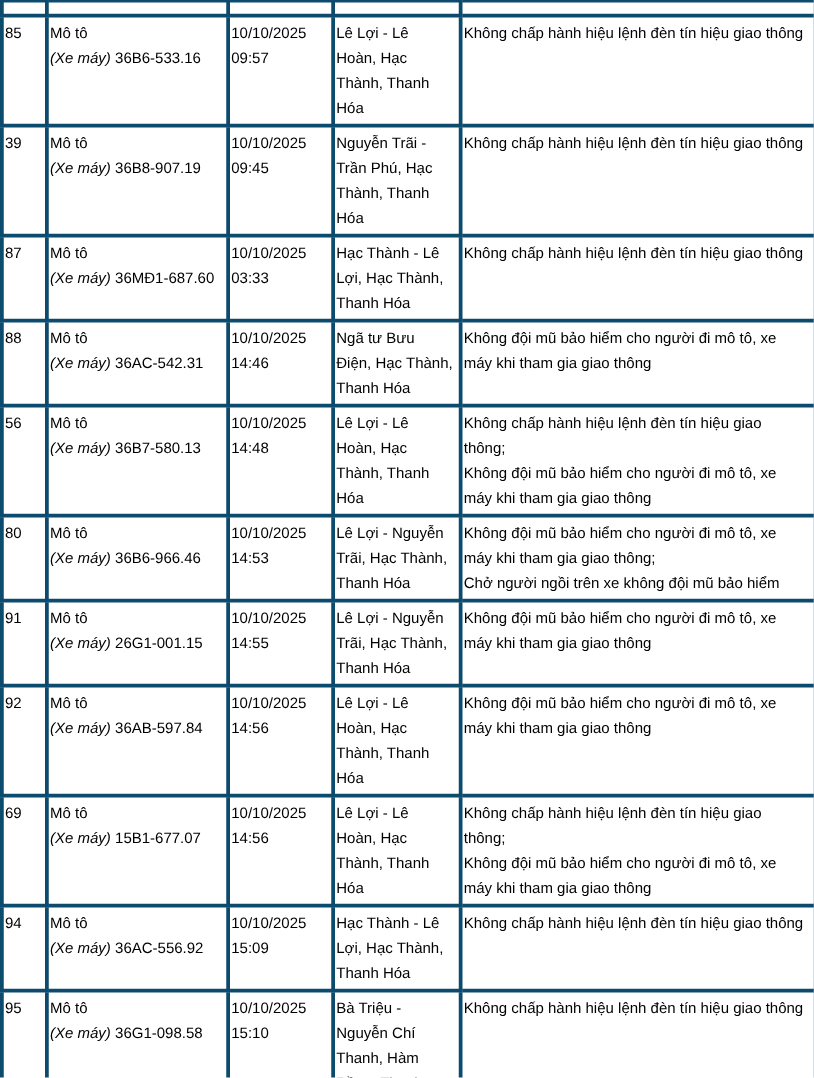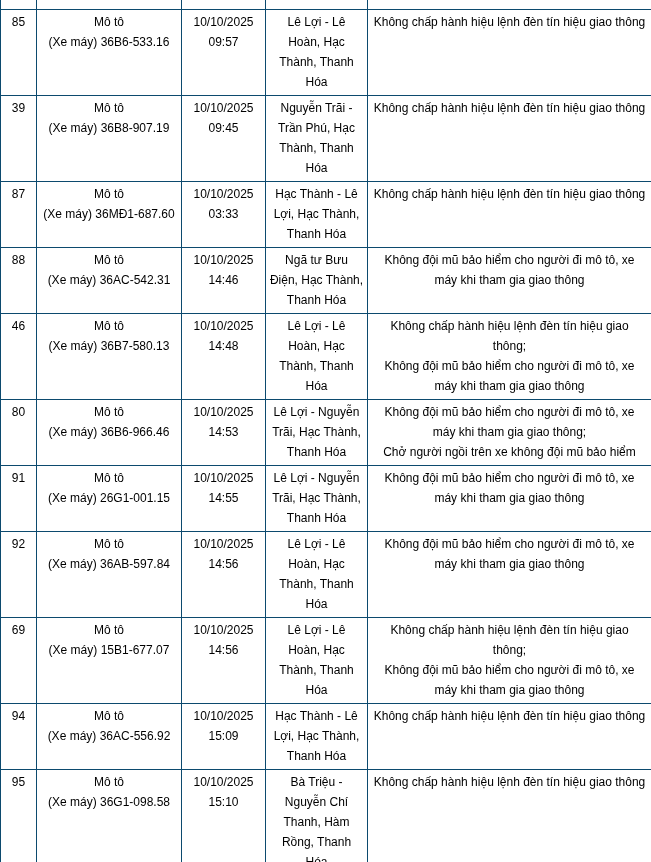--- a/index.html
+++ b/index.html
@@ -13,37 +13,38 @@
     overflow: hidden;
     font-family: "Liberation Sans", sans-serif;
   }
   table.violations {
     border-collapse: collapse;
     table-layout: fixed;
     width: 651px;
     margin-top: -1px;
   }
   table.violations td {
-    border: 1px solid #0c4a6e;
+    border: 3px solid #0c4a6e;
     vertical-align: top;
-    text-align: center;
+    text-align: left;
     color: #000000;
     font-size: 12px;
     line-height: 20px;
     padding: 2px 1px 3px 1px;
     overflow: hidden;
   }
   tr.partial-row td {
     height: 9px;
     padding: 0;
   }
   td.c-loc, td.c-vio {
     white-space: pre-line;
   }
   .veh-note {
+    font-style: italic;
   }
 </style>
 </head>
 <body>
 
 <table class="violations">
   <colgroup>
     <col style="width:36px">
     <col style="width:145px">
     <col style="width:84px">
@@ -115,21 +116,21 @@
           <div>10/10/2025</div>
           <div>14:46</div>
         </td>
         <td class="c-loc">Ngã tư Bưu
 Điện, Hạc Thành,
 Thanh Hóa</td>
         <td class="c-vio">Không đội mũ bảo hiểm cho người đi mô tô, xe
 máy khi tham gia giao thông</td>
       </tr>
       <tr>
-        <td class="c-no">46</td>
+        <td class="c-no">56</td>
         <td class="c-vehicle">
           <div>Mô tô</div>
           <div><span class="veh-note">(Xe máy)</span> <span>36B7-580.13</span></div>
         </td>
         <td class="c-date">
           <div>10/10/2025</div>
           <div>14:48</div>
         </td>
         <td class="c-loc">Lê Lợi - Lê
 Hoàn, Hạc

